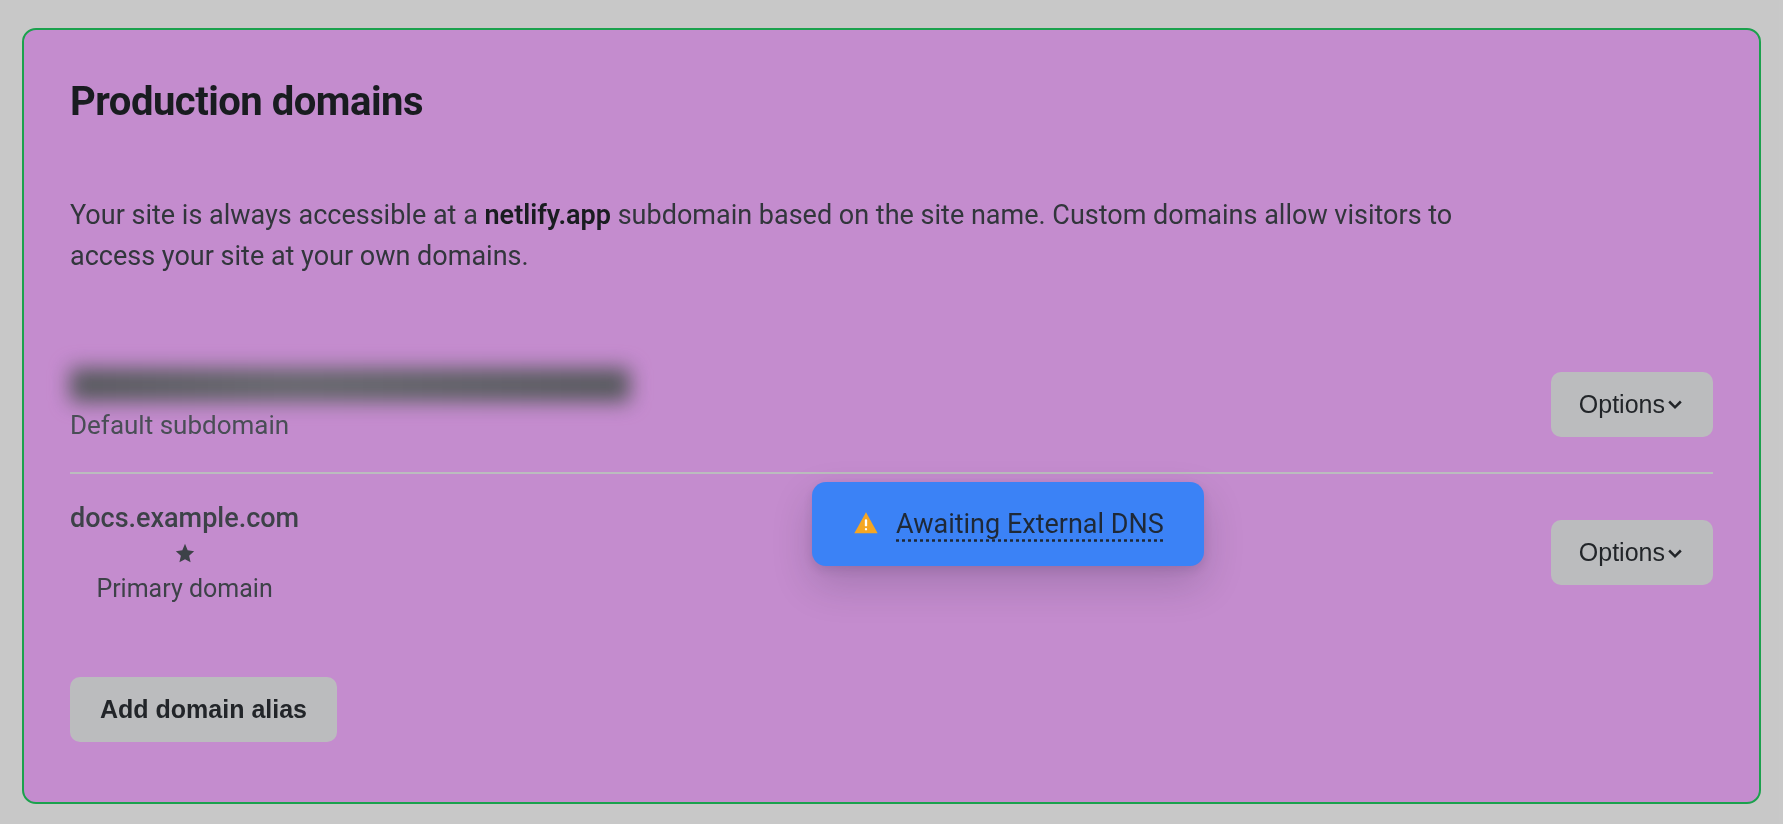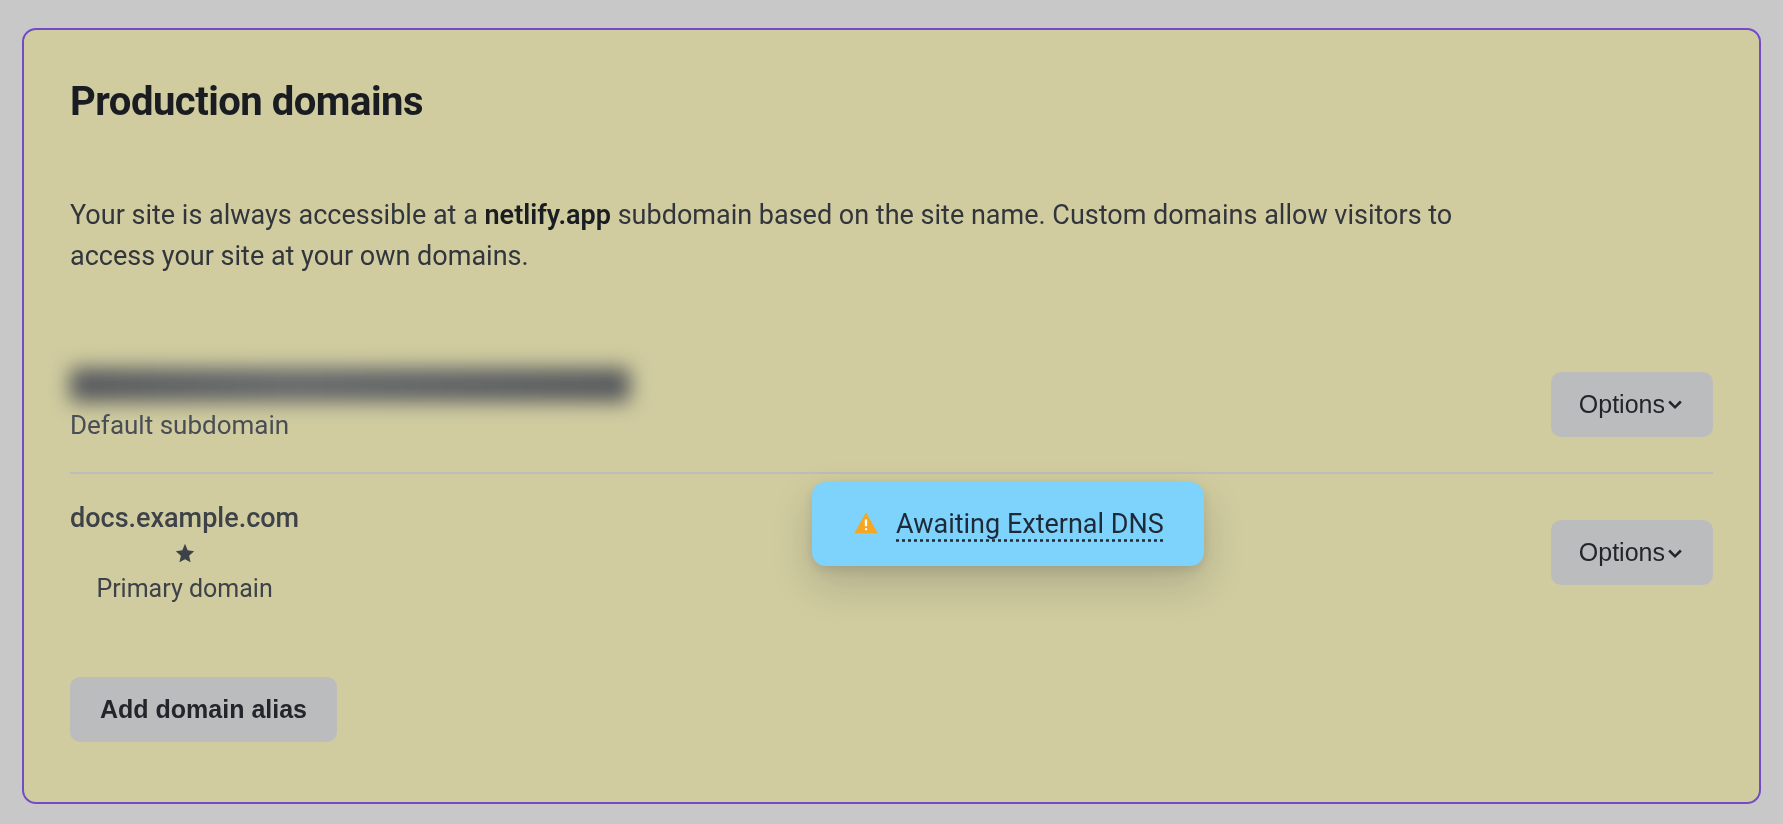--- a/index.html
+++ b/index.html
@@ -15,22 +15,22 @@
     background: rgba(0,0,0,0.18);
     pointer-events: none;
     z-index: 5;
   }
   .card {
     position: absolute;
     left: 22px;
     top: 28px;
     width: 1739px;
     height: 776px;
-    background: #fef9c3;
-    border: 2px solid #8b5cf6;
+    background: #f0abfc;
+    border: 2px solid #22c55e;
     border-radius: 14px;
     padding: 48px 46px 40px 46px;
   }
   .card-title {
     font-size: 40px;
     font-weight: 700;
     color: #1f2328;
     margin-bottom: 70px;
     letter-spacing: -0.5px;
   }
@@ -84,21 +84,21 @@
     font-size: 25px;
     font-weight:500;
     cursor:pointer;
   }
   .chevron-down { width:20px; height:20px; stroke:#2a2e33; stroke-width:3; fill:none; }
   .status-pill {
     position:absolute;
     left: 812px;
     top: 482px;
     z-index: 10;
-    background:#7dd3fc;
+    background:#3b82f6;
     border-radius:14px;
     padding: 26px 40px;
     box-shadow: 0 18px 40px rgba(15,23,42,0.18), 0 4px 10px rgba(15,23,42,0.10);
     display:flex; align-items:center; gap:16px;
   }
   .warn-icon { width:28px; height:28px; }
   .status-link {
     font-size:27px;
     color:#1f2937;
     text-decoration: underline;

